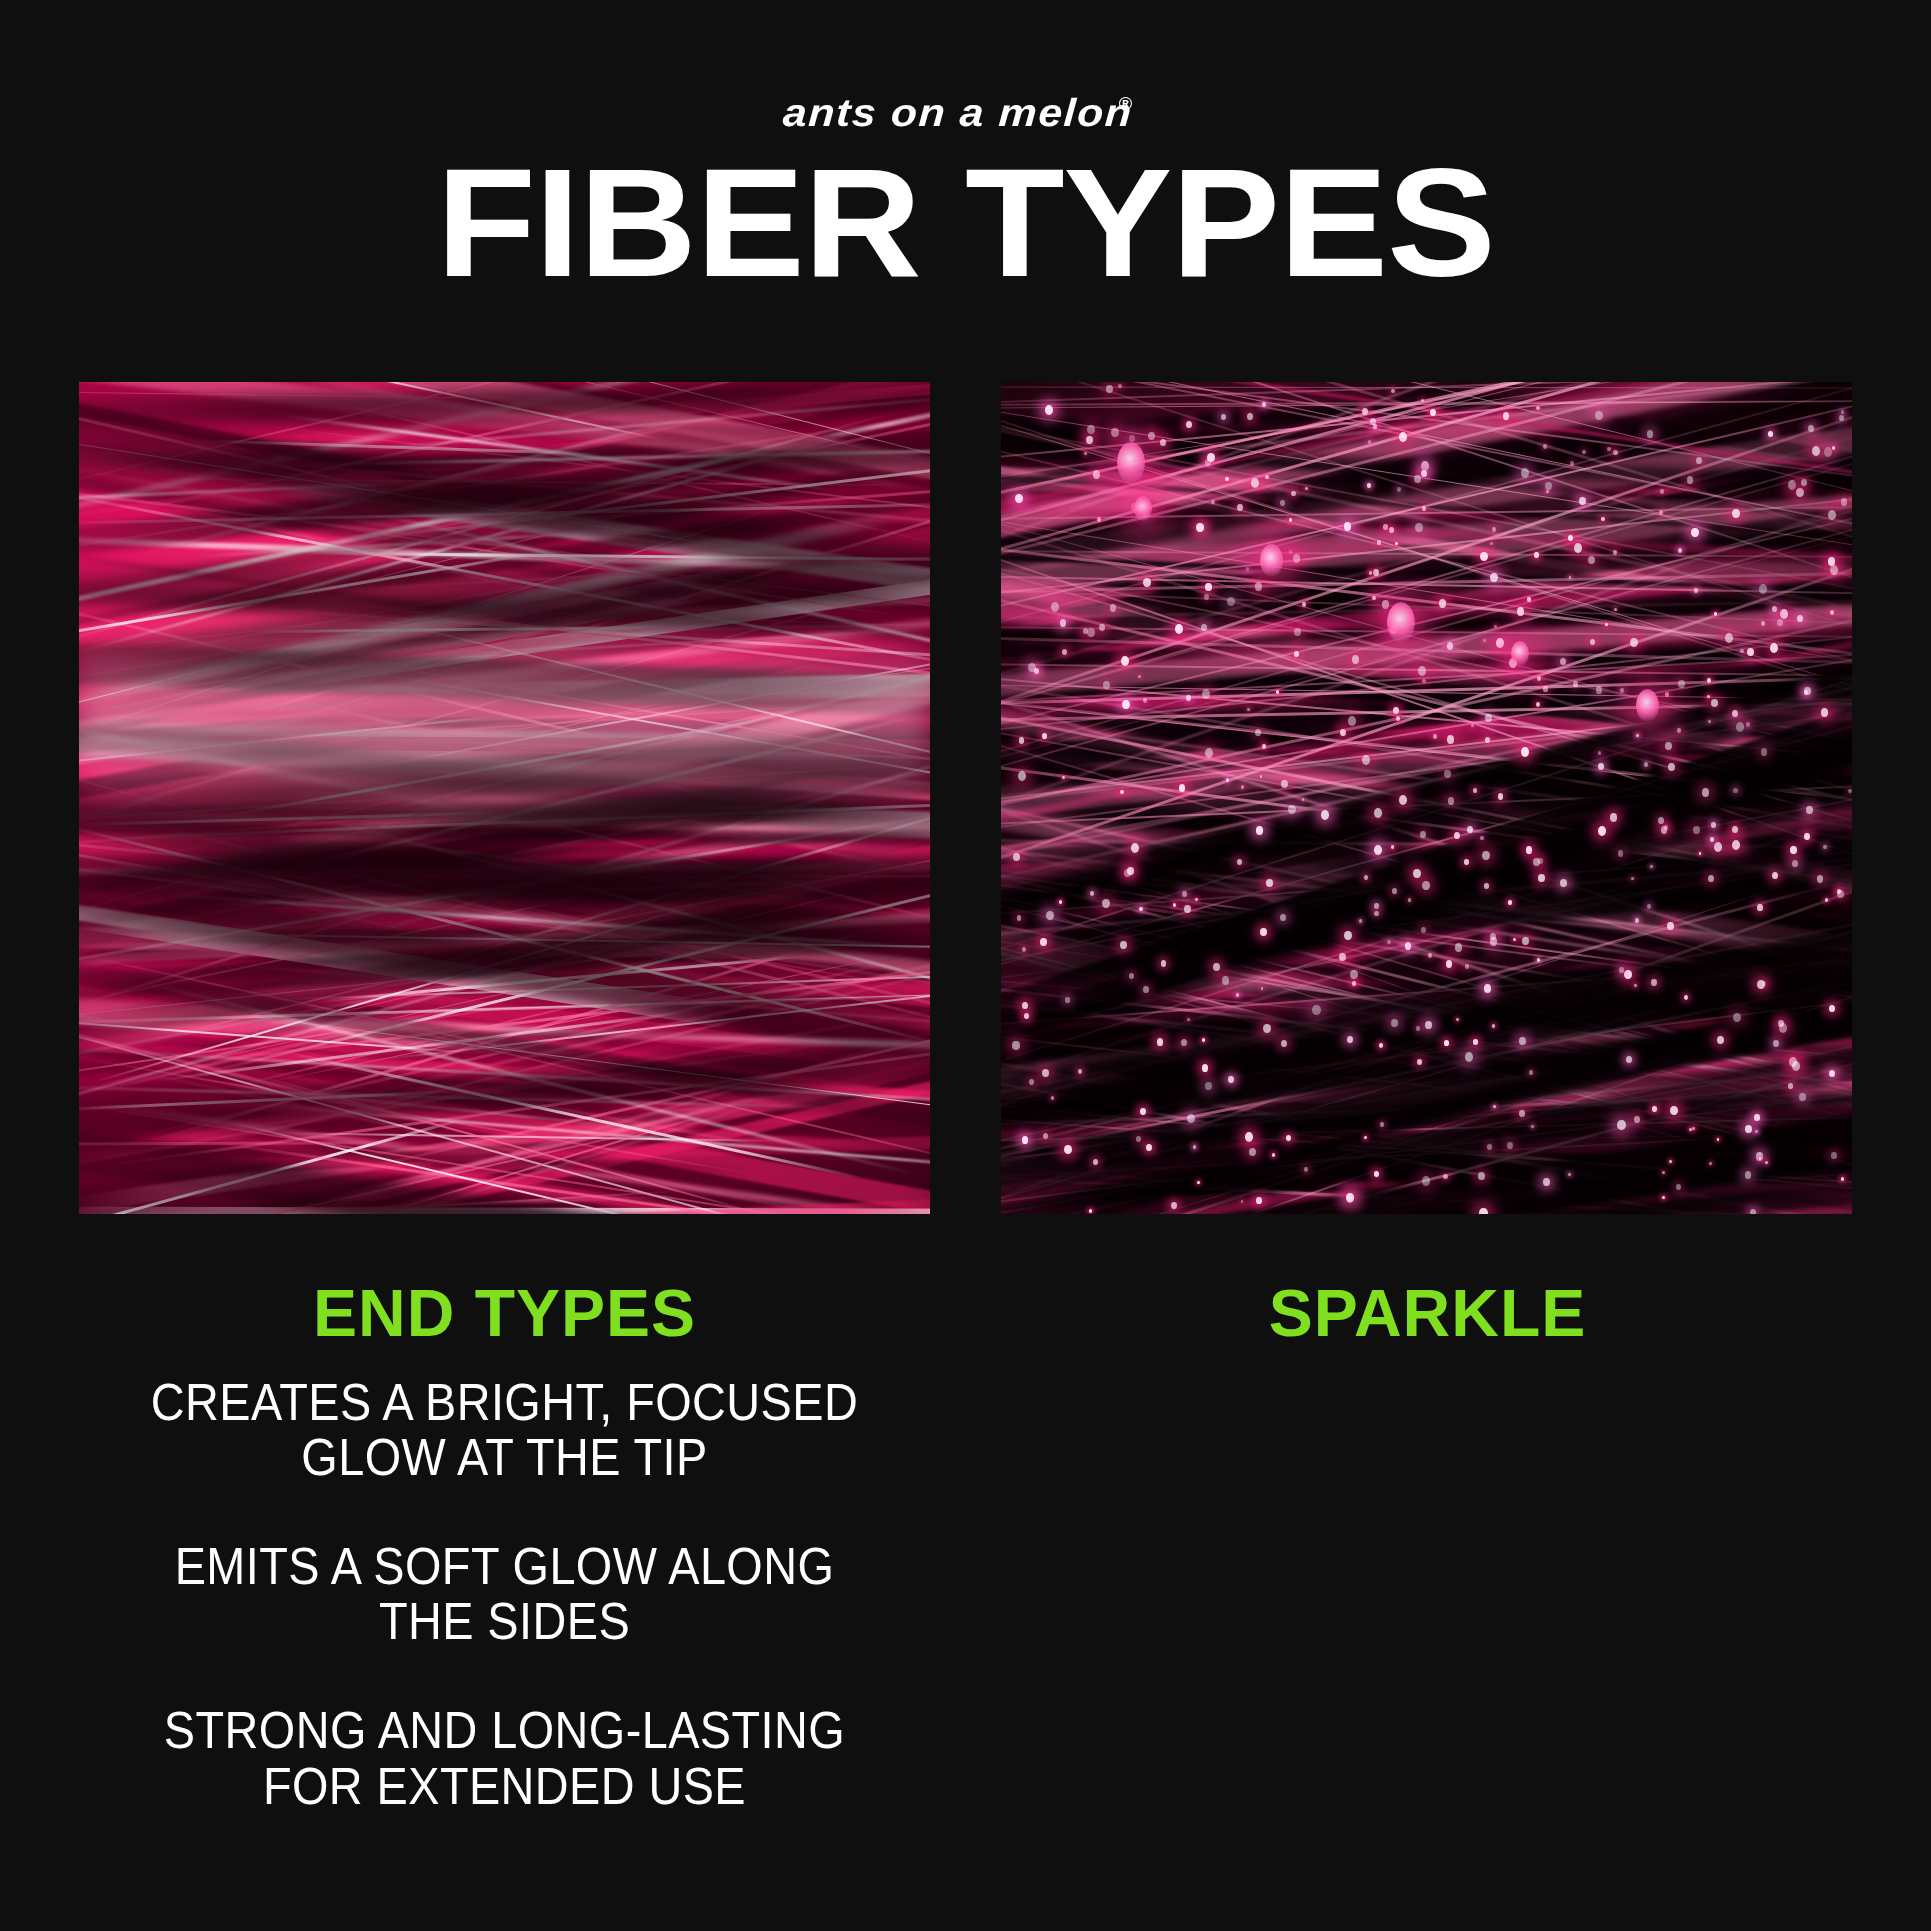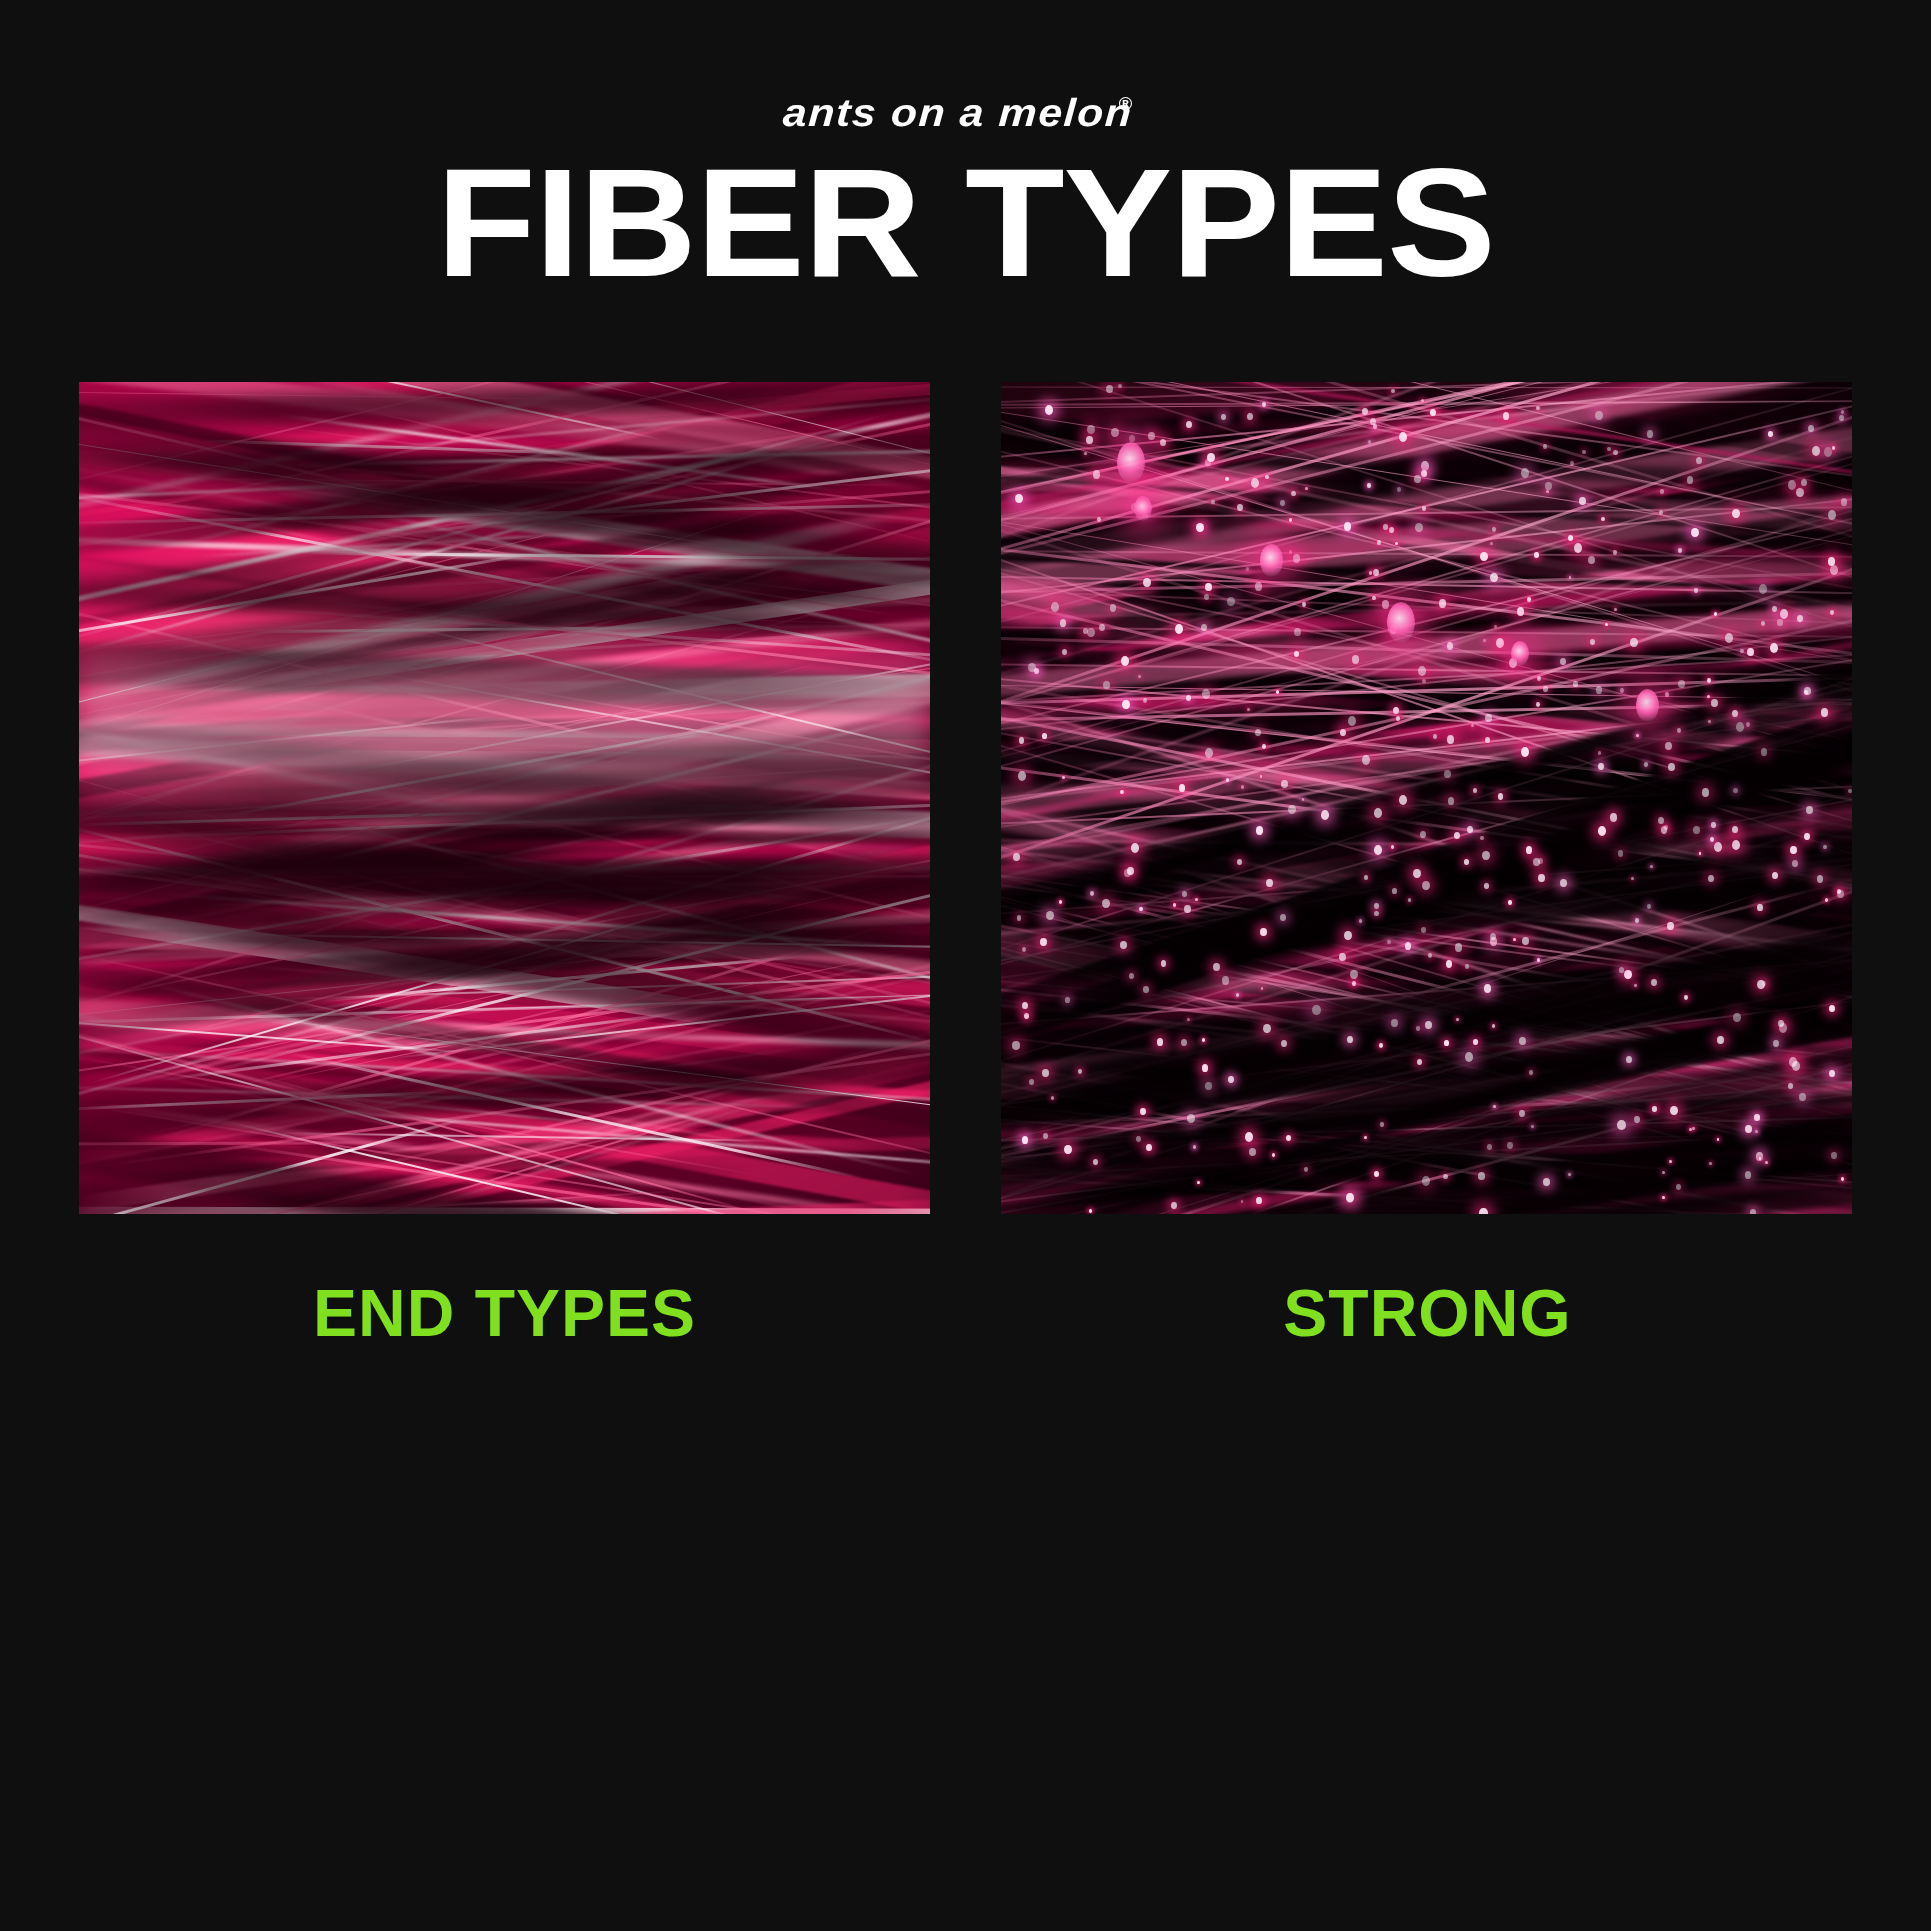--- a/index.html
+++ b/index.html
@@ -1232,17 +1232,31 @@
           <b style="left: 259px; top: 162px; width: 23px; height: 33px; background: radial-gradient(circle at 45% 40%, rgb(255, 217, 239) 0%, rgb(255, 95, 176) 45%, rgba(255, 30, 120, 0.1) 100%); box-shadow: rgba(255, 45, 140, 0.75) 0px 0px 33px 11.6px; opacity: 0.95; border-radius: 50%;"></b>
           <b style="left: 386px; top: 220px; width: 28px; height: 41px; background: radial-gradient(circle at 45% 40%, rgb(255, 217, 239) 0%, rgb(255, 95, 176) 45%, rgba(255, 30, 120, 0.1) 100%); box-shadow: rgba(255, 45, 140, 0.75) 0px 0px 33px 11.6px; opacity: 0.95; border-radius: 50%;"></b>
           <b style="left: 510px; top: 259px; width: 17.6px; height: 25px; background: radial-gradient(circle at 45% 40%, rgb(255, 217, 239) 0%, rgb(255, 95, 176) 45%, rgba(255, 30, 120, 0.1) 100%); box-shadow: rgba(255, 45, 140, 0.75) 0px 0px 33px 11.6px; opacity: 0.95; border-radius: 50%;"></b>
           <b style="left: 635px; top: 307px; width: 23px; height: 33px; background: radial-gradient(circle at 45% 40%, rgb(255, 217, 239) 0%, rgb(255, 95, 176) 45%, rgba(255, 30, 120, 0.1) 100%); box-shadow: rgba(255, 45, 140, 0.75) 0px 0px 33px 11.6px; opacity: 0.95; border-radius: 50%;"></b>
           <b style="left: 116px; top: 60px; width: 28px; height: 41px; background: radial-gradient(circle at 45% 40%, rgb(255, 217, 239) 0%, rgb(255, 95, 176) 45%, rgba(255, 30, 120, 0.1) 100%); box-shadow: rgba(255, 45, 140, 0.75) 0px 0px 33px 11.6px; opacity: 0.95; border-radius: 50%;"></b>
         </div>
     </div>
   </div>
 
   <div class="heading heading-left" style="color:#80e020">END TYPES</div>
-  <div class="heading heading-right" style="color:#80e020">STRONG</div>
-
+  <div class="heading heading-right" style="color:#80e020">SPARKLE</div>
+
+  <div class="col col-left" id="col-left">
+      <div class="bullet">
+        <span class="ln">CREATES A BRIGHT, FOCUSED</span>
+        <span class="ln">GLOW AT THE TIP</span>
+      </div>
+      <div class="bullet">
+        <span class="ln">EMITS A SOFT GLOW ALONG</span>
+        <span class="ln">THE SIDES</span>
+      </div>
+      <div class="bullet">
+        <span class="ln">STRONG AND LONG-LASTING</span>
+        <span class="ln">FOR EXTENDED USE</span>
+      </div>
+    </div>
 
 </div>
 
 
 </body></html>

